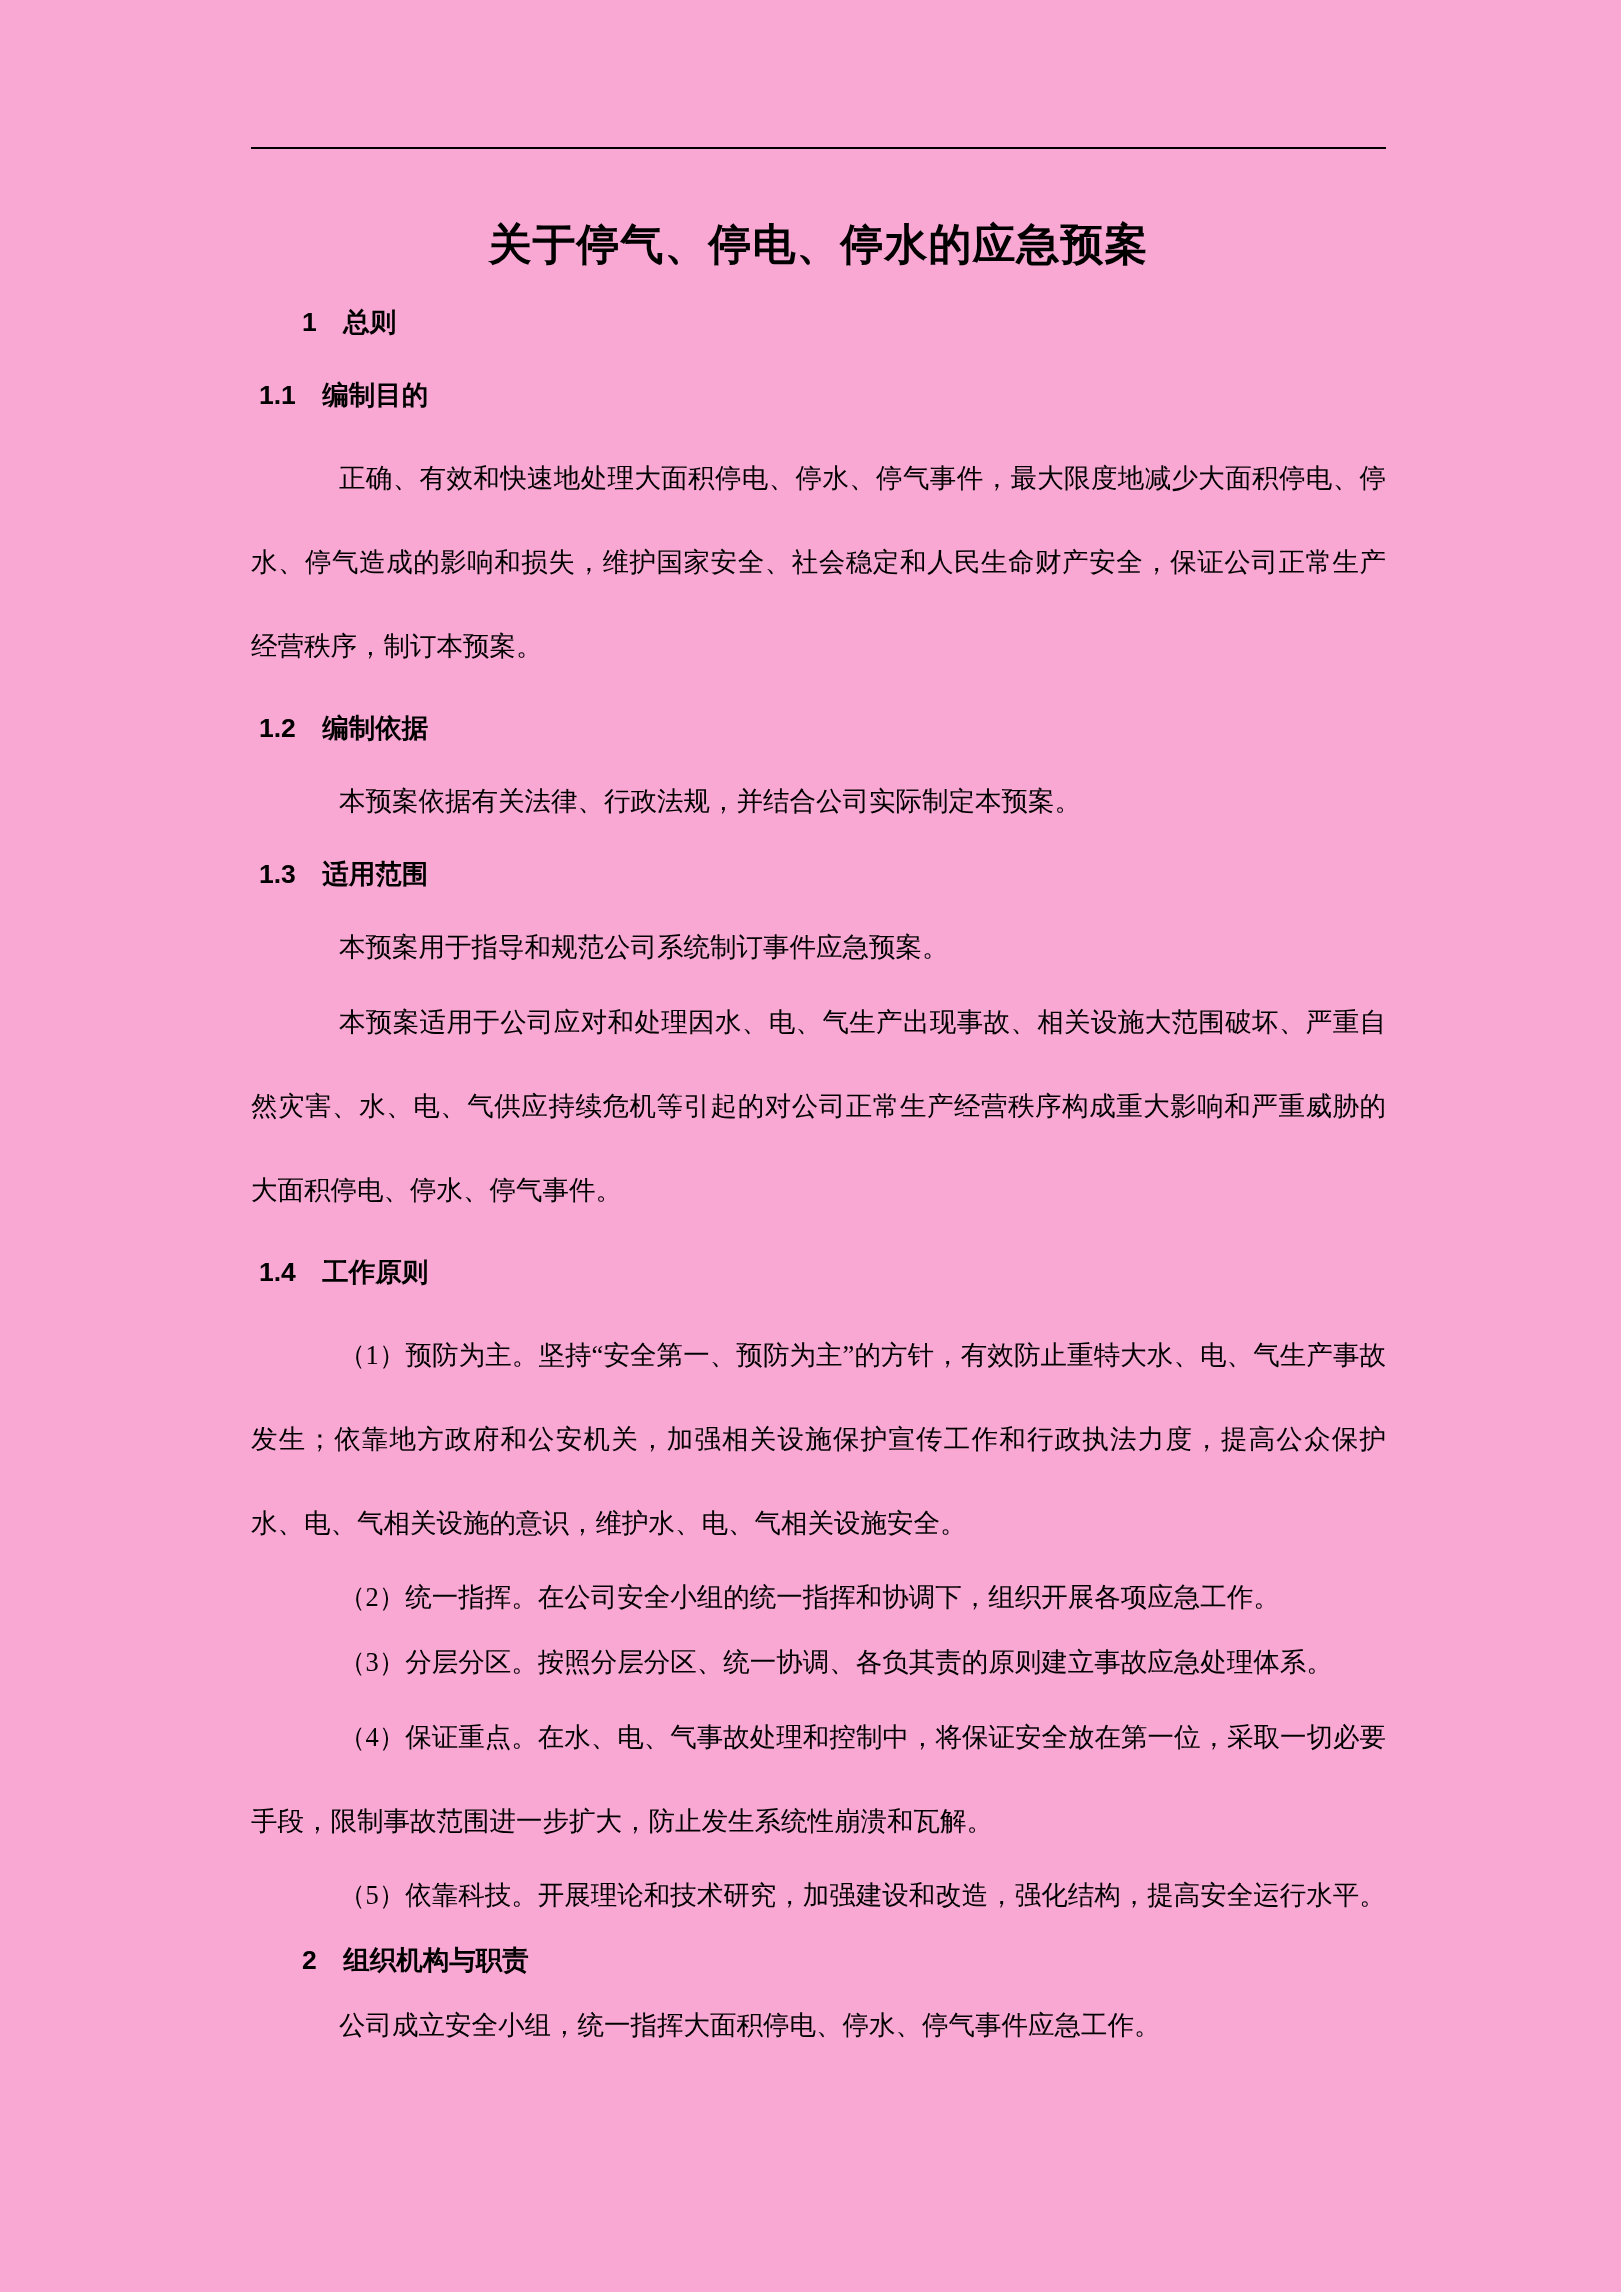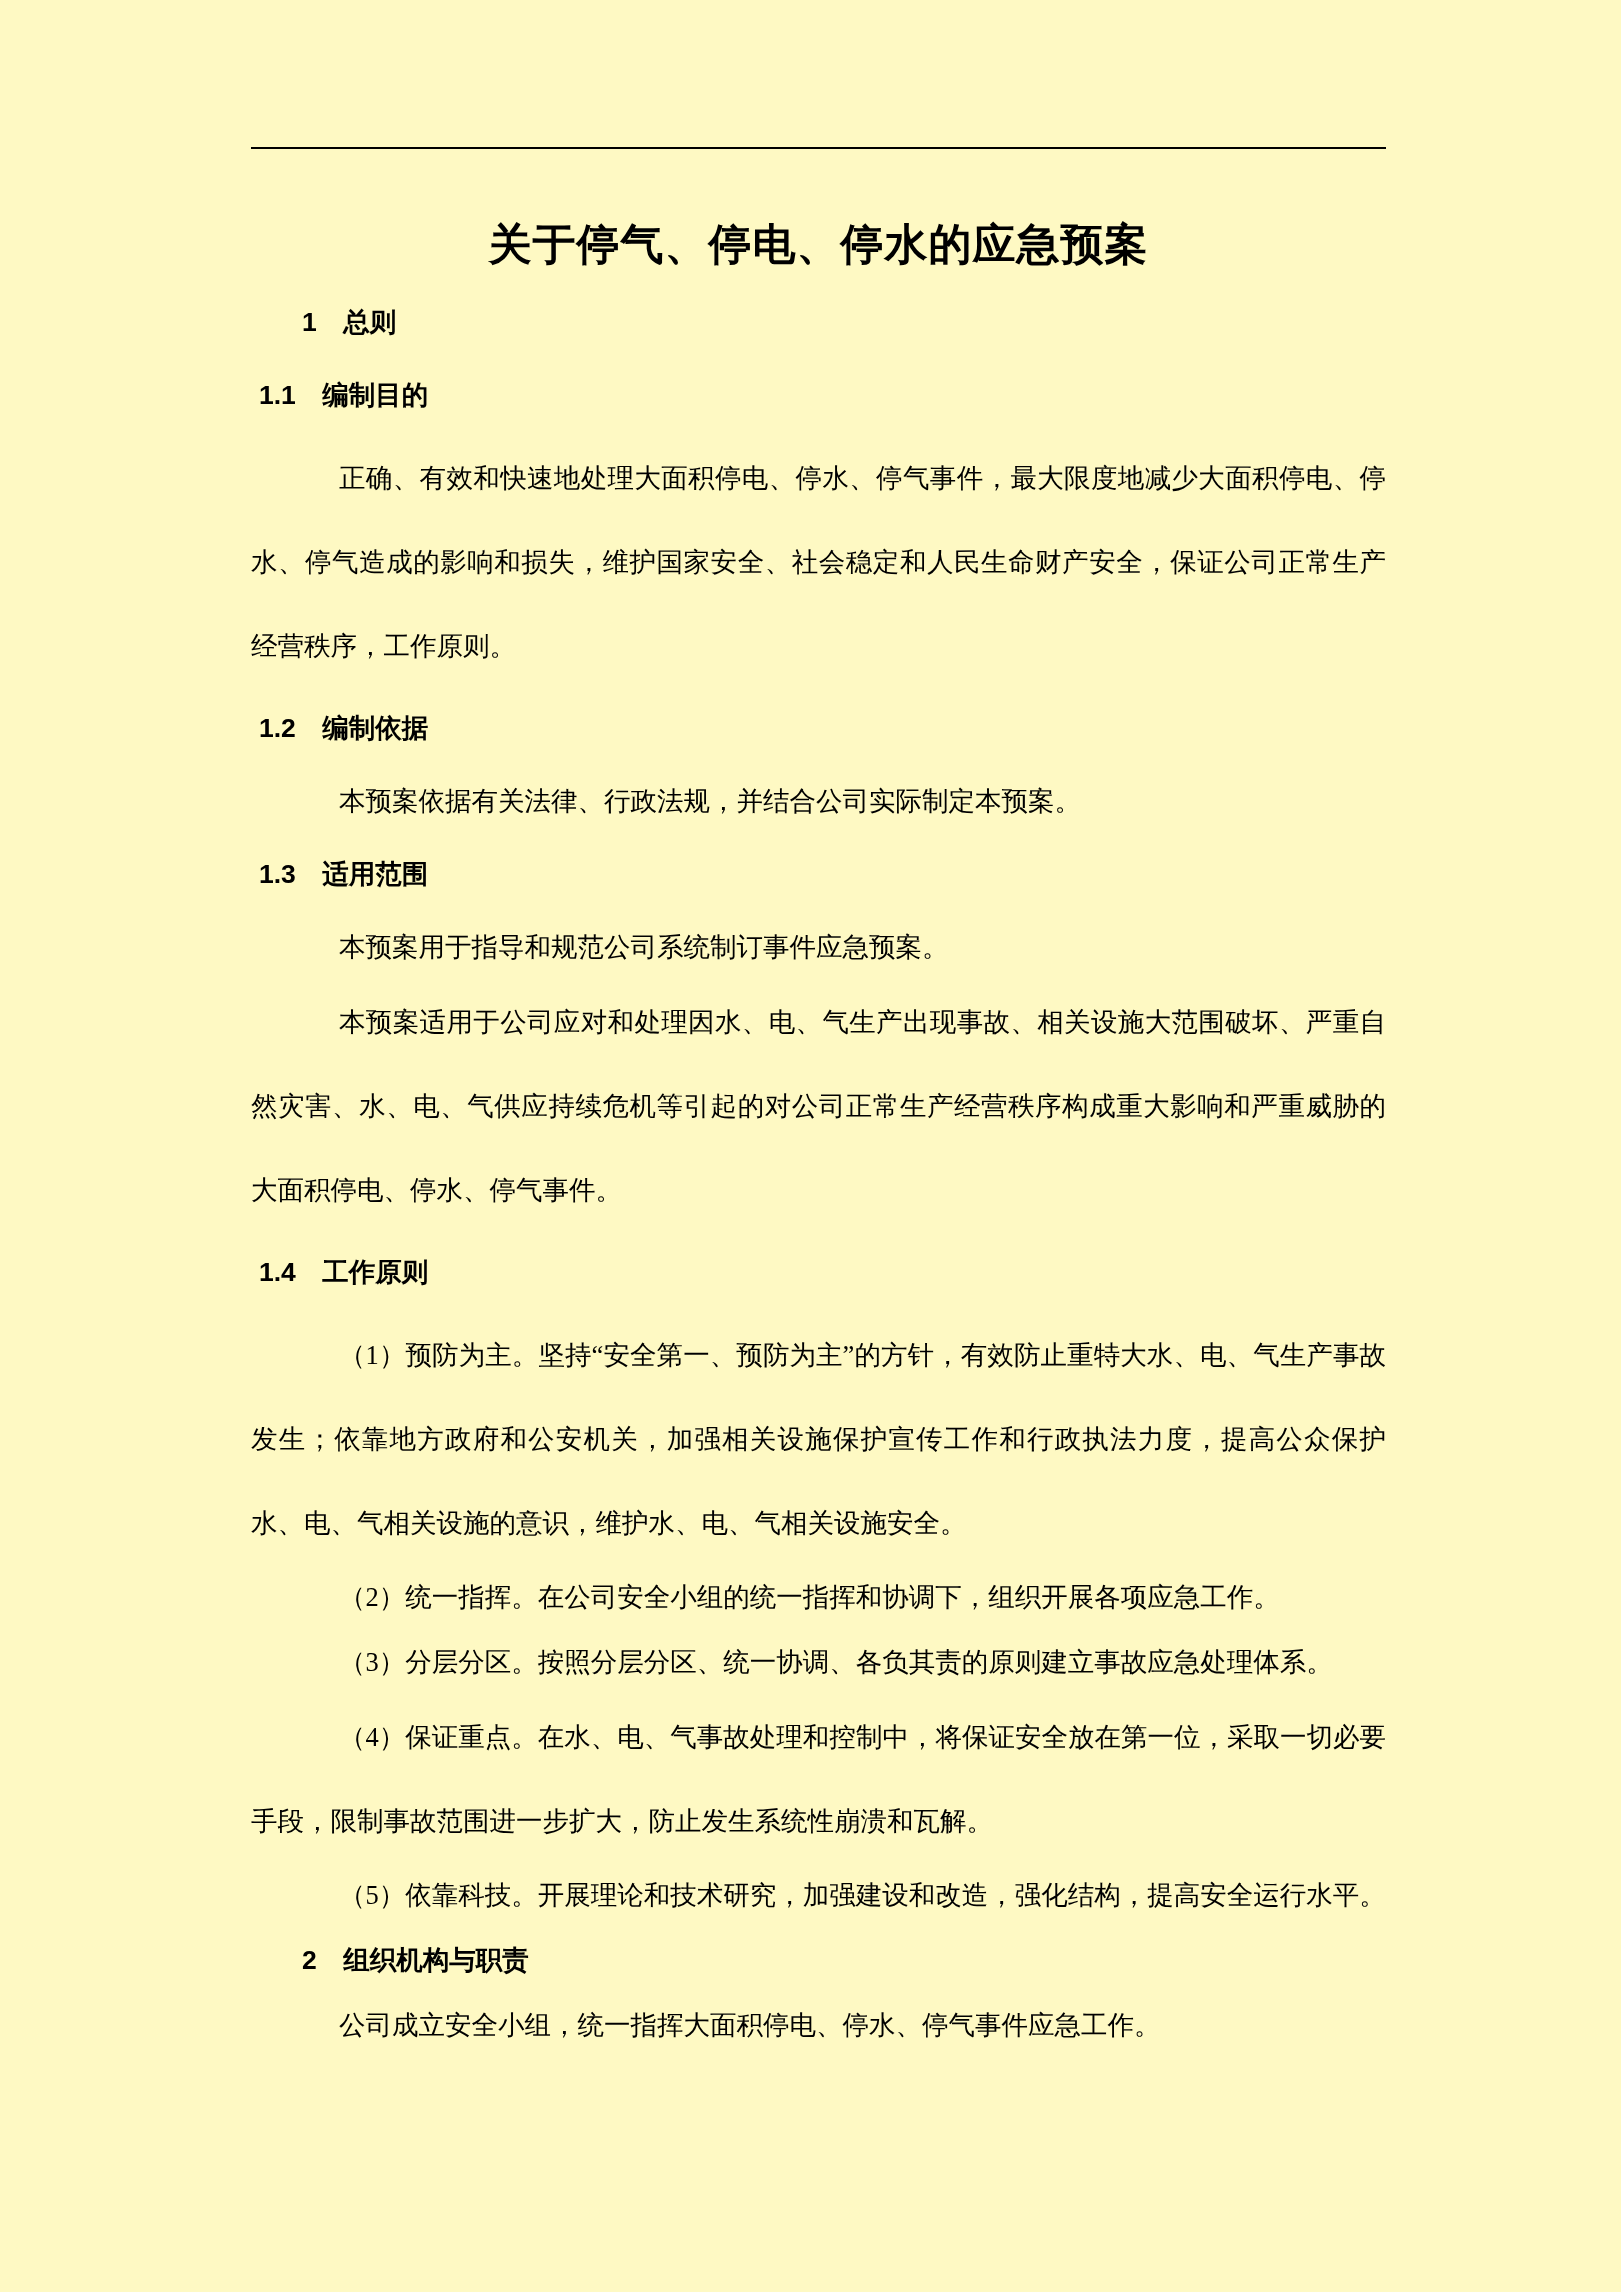--- a/index.html
+++ b/index.html
@@ -1,20 +1,20 @@
 <!DOCTYPE html>
 <html lang="zh"><head>
 <meta charset="utf-8">
 <style>
   html, body { margin: 0; padding: 0; background: #ffffff; }
   .page {
     position: relative;
     width: 1621px;
     height: 2293px;
-    background: #fef9c3;
+    background: #f9a8d4;
     box-sizing: border-box;
     padding: 147px 235px 0 251px;
     font-family: "Liberation Serif", "DejaVu Serif", serif;
     color: #000000;
   }
   hr.top-rule {
     margin: 0;
     border: none;
     border-top: 2.9px solid #000000;
     width: 100%;
@@ -57,21 +57,21 @@
 <div class="page">
   <hr class="top-rule">
 
   <h1 class="doc-title">关于停气、停电、停水的应急预案</h1>
 
   <section>
     <h2 class="sec-heading">1　总则</h2>
 
     <div>
       <h3 class="sub-heading">1.1　编制目的</h3>
-      <p class="para multi">正确、有效和快速地处理大面积停电、停水、停气事件，最大限度地减少大面积停电、停水、停气造成的影响和损失，维护国家安全、社会稳定和人民生命财产安全，保证公司正常生产经营秩序，工作原则。</p>
+      <p class="para multi">正确、有效和快速地处理大面积停电、停水、停气事件，最大限度地减少大面积停电、停水、停气造成的影响和损失，维护国家安全、社会稳定和人民生命财产安全，保证公司正常生产经营秩序，制订本预案。</p>
     </div>
 
     <div>
       <h3 class="sub-heading">1.2　编制依据</h3>
       <p class="para single">本预案依据有关法律、行政法规，并结合公司实际制定本预案。</p>
     </div>
 
     <div>
       <h3 class="sub-heading">1.3　适用范围</h3>
       <p class="para single">本预案用于指导和规范公司系统制订事件应急预案。</p>

